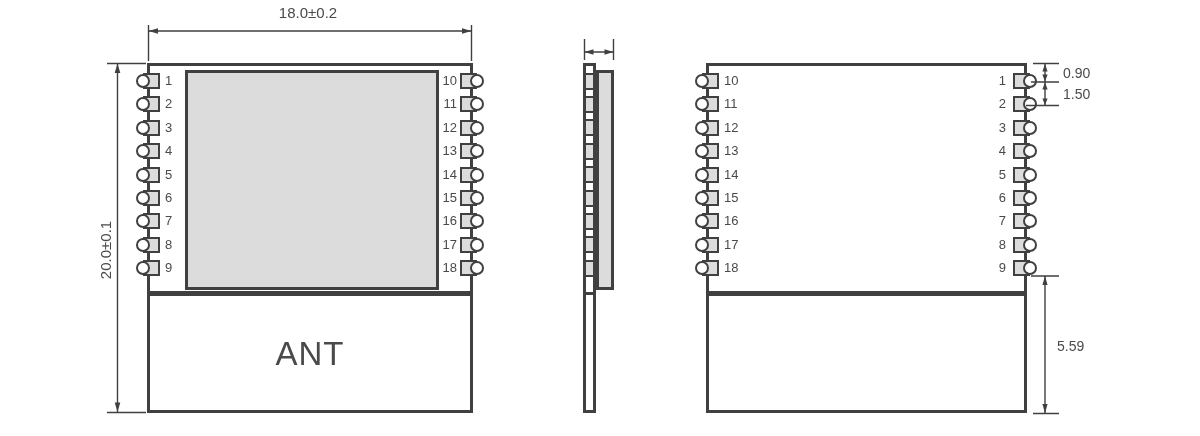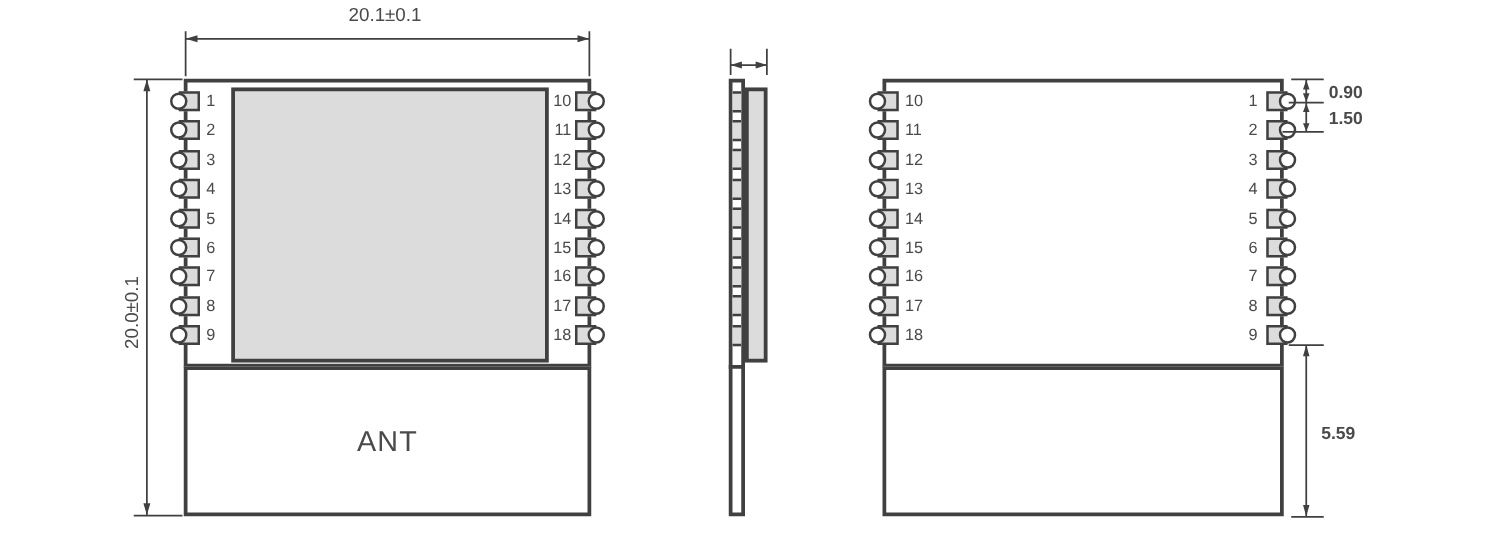--- a/index.html
+++ b/index.html
@@ -23,21 +23,21 @@
   }
   .front-pin{left:147px;top:63px;width:326px;height:231px;}
   .front-ant{left:147px;top:293px;width:326px;height:120px;display:flex;align-items:center;justify-content:center;}
   .front-shield{left:185px;top:70px;width:254px;height:220px;}
   .side-strip{left:583px;top:63px;width:13px;height:350px;}
   .side-shield{left:596px;top:70px;width:18px;height:220px;}
   .side-sep{position:absolute;left:583px;top:292px;width:13px;height:3px;background:var(--line);z-index:3;}
   .back-pin{left:706px;top:63px;width:321px;height:231px;}
   .back-bottom{left:706px;top:293px;width:321px;height:120px;}
   .ant-label{
-    font-size:23px;letter-spacing:1px;color:var(--text);line-height:1;
+    font-size:33px;letter-spacing:1px;color:var(--text);line-height:1;
   }
   .pad{
     position:absolute;width:17px;height:16px;background:var(--pad);
     border:2px solid var(--line);box-sizing:border-box;z-index:3;
   }
   .notch{
     position:absolute;width:14px;height:14px;border-radius:50%;background:#fff;
     border:2px solid var(--line);box-sizing:border-box;top:50%;margin-top:-7px;
   }
   .notch.left{left:-9px;}
@@ -48,21 +48,21 @@
   }
   .side-seg{
     position:absolute;left:586px;width:7px;height:17px;background:var(--pad);
     border-top:2px solid var(--line);border-bottom:2px solid var(--line);
     box-sizing:border-box;z-index:3;
   }
   .dims{position:absolute;left:0;top:0;z-index:5;pointer-events:none;}
   .dim-label{
     position:absolute;z-index:6;font-size:15px;line-height:18px;color:var(--text);white-space:nowrap;
   }
-  .dim-label.small{font-size:14px;font-weight:bold;}
+  .dim-label.small{font-size:14px;}
   .dim-label.center{text-align:center;}
   .dim-label.vertical{transform:rotate(-90deg);}
 </style>
 </head>
 <body>
 
 <div class="stage">
 
   <div class="board front-pin"></div>
   <div class="shield front-shield"></div>
@@ -258,18 +258,18 @@
       <polygon points="613.5,52 604.5,49.2 604.5,54.8"></polygon>
       <polygon points="1045,64 1042.4,71.5 1047.6,71.5"></polygon>
       <polygon points="1045,81.5 1042.4,74.5 1047.6,74.5"></polygon>
       <polygon points="1045,82.5 1042.4,89.5 1047.6,89.5"></polygon>
       <polygon points="1045,105 1042.4,98.5 1047.6,98.5"></polygon>
       <polygon points="1045,276 1042.4,285 1047.6,285"></polygon>
       <polygon points="1045,413 1042.4,404 1047.6,404"></polygon>
     </g>
   </svg>
 
-  <div class="dim-label center" style="left:228px;top:4px;width:160px;">20.1±0.1</div>
+  <div class="dim-label center" style="left:228px;top:4px;width:160px;">18.0±0.2</div>
   <div class="dim-label center vertical" style="left:41px;top:241px;width:130px;height:18px;">20.0±0.1</div>
   <div class="dim-label small" style="left:1063px;top:64px;">0.90</div>
   <div class="dim-label small" style="left:1063px;top:85px;text-align:center;">1.50</div>
   <div class="dim-label small" style="left:1057px;top:337px;">5.59</div>
 </div>
 
 </body></html>

